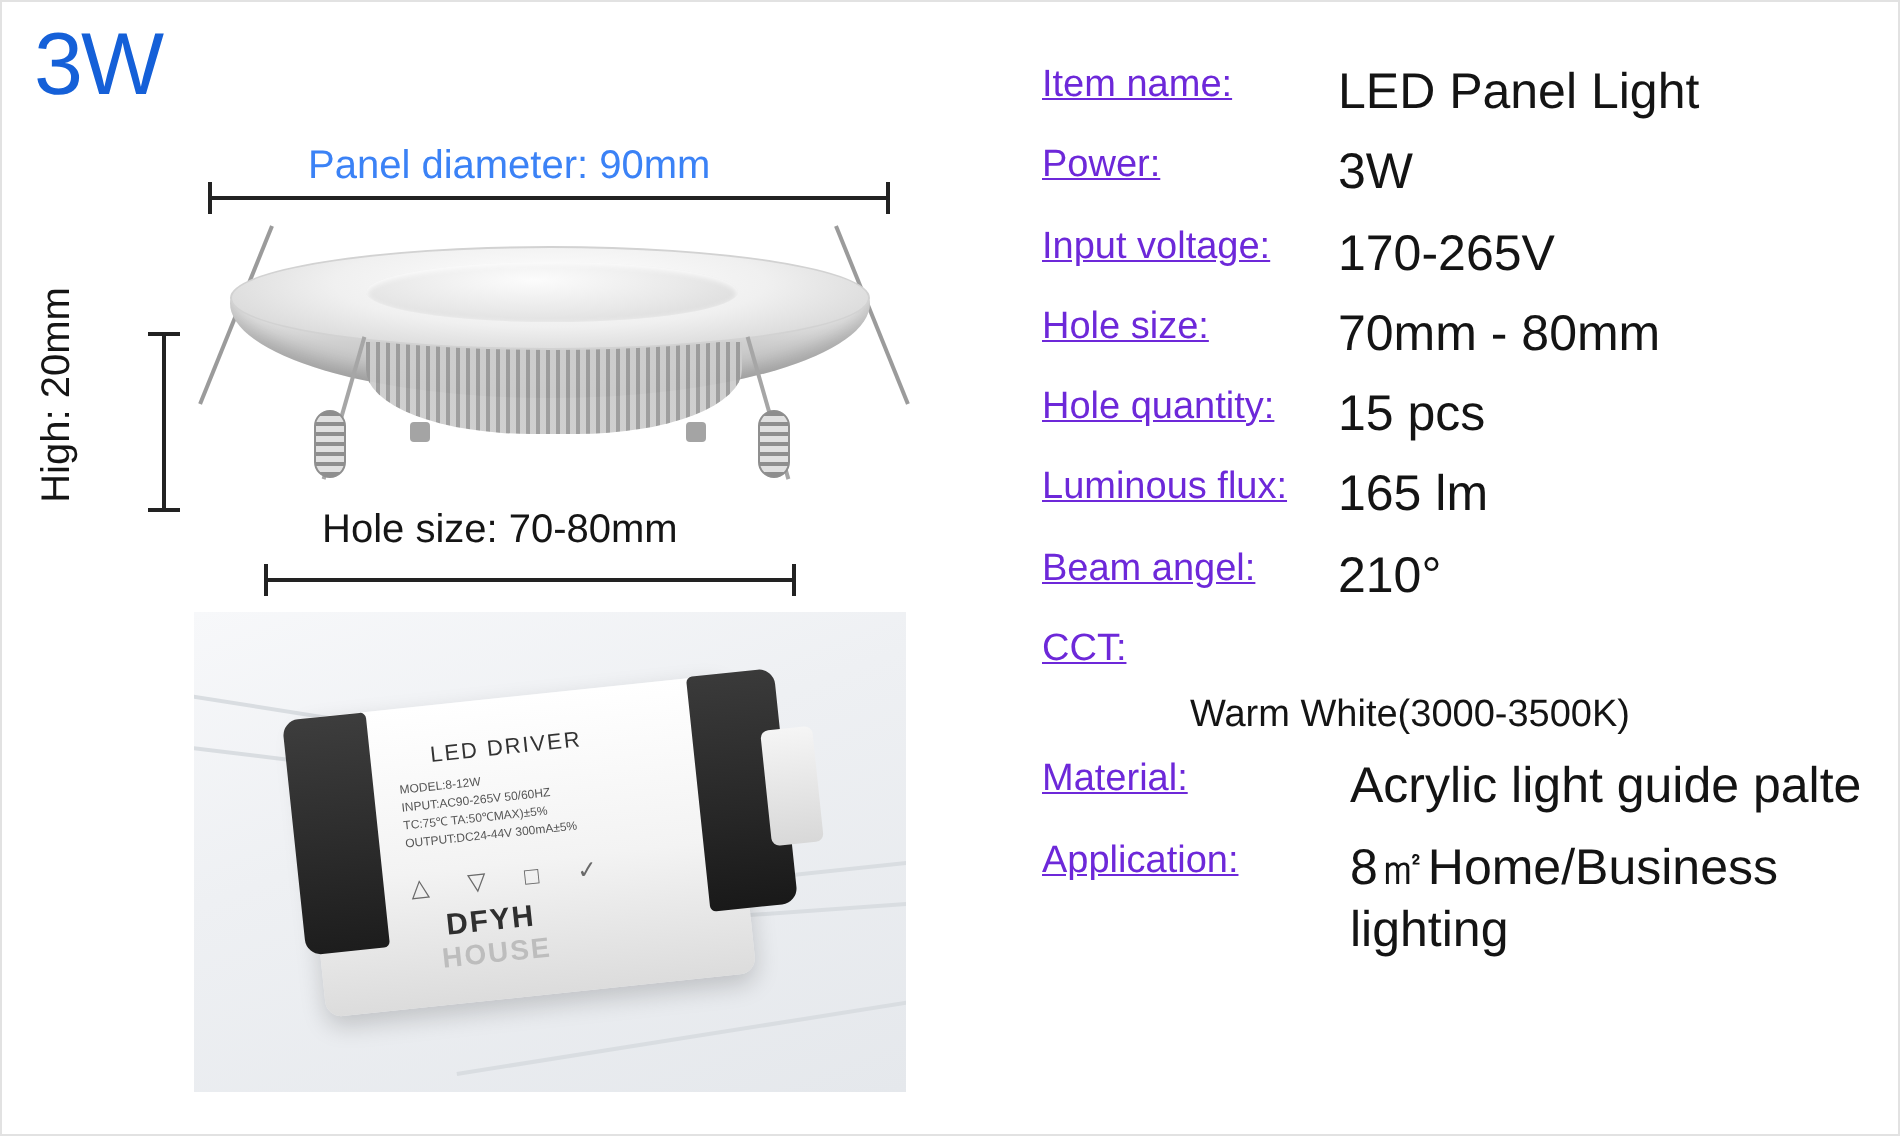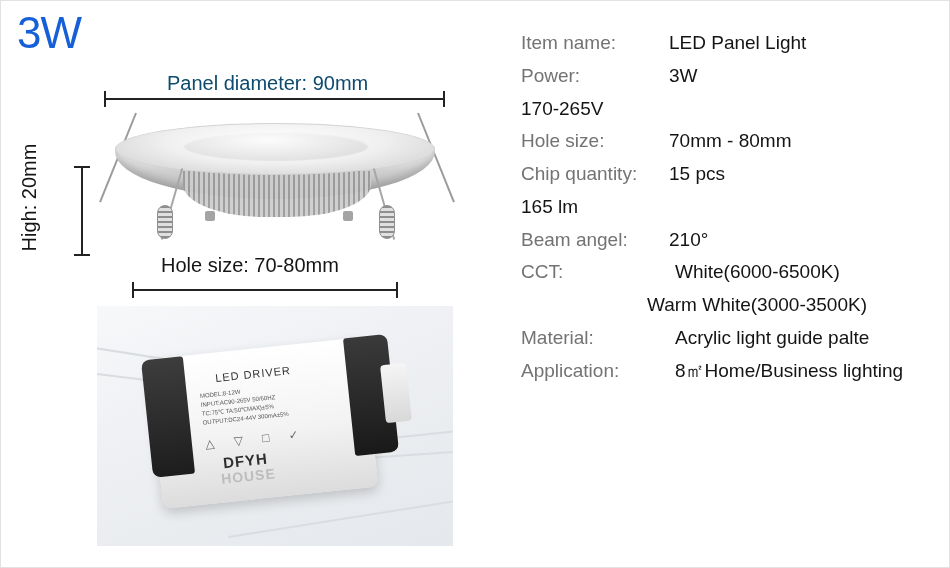--- a/index.html
+++ b/index.html
@@ -39,24 +39,24 @@
     font-size: 44px;
     color: #1560d8;
     font-family: "Liberation Sans", sans-serif;
     letter-spacing: -1px;
     line-height: 1;
   }
 
   
   .dim-diameter-label {
     position: absolute;
-    left: 166px;
+    left: 153px;
     top: 71px;
     font-size: 20px;
-    color: #0c4a6e;
+    color: #3b82f6;
     white-space: nowrap;
   }
   .dim-diameter-line {
     position: absolute;
     left: 103px;
     top: 97px;
     width: 341px;
     height: 2px;
     background: #222;
   }
@@ -350,34 +350,35 @@
   }
   .spec-row {
     display: flex;
     align-items: flex-start;
     margin-bottom: 9px;
   }
   .spec-label {
     width: 148px;
     flex: 0 0 148px;
     font-size: 19px;
-    color: #737373;
+    color: #6d28d9;
     line-height: 1.25;
+    text-decoration: underline;
   }
   .spec-value {
     flex: 1;
-    font-size: 19px;
+    font-size: 25px;
     color: #141414;
     line-height: 1.25;
   }
   .spec-value.indent {
     padding-left: 6px;
   }
   .spec-sub {
-    margin-left: 120px;
+    margin-left: 68px;
     font-size: 19px;
     color: #141414;
     line-height: 1.25;
     margin-bottom: 9px;
     padding-left: 6px;
   }
 </style>
 </head>
 <body>
 
@@ -438,47 +439,48 @@
       <div class="spec-label">Item name:</div>
       <div class="spec-value">LED Panel Light</div>
     </div>
 
     <div class="spec-row">
       <div class="spec-label">Power:</div>
       <div class="spec-value">3W</div>
     </div>
 
     <div class="spec-row">
+      <div class="spec-label">Input voltage:</div>
       <div class="spec-value">170-265V</div>
     </div>
 
 
     <div class="spec-row">
       <div class="spec-label">Hole size:</div>
       <div class="spec-value">70mm - 80mm</div>
     </div>
 
 
     <div class="spec-row">
-      <div class="spec-label">Chip quantity:</div>
+      <div class="spec-label">Hole quantity:</div>
       <div class="spec-value">15 pcs</div>
     </div>
 
     <div class="spec-row">
+      <div class="spec-label">Luminous flux:</div>
       <div class="spec-value">165 lm</div>
     </div>
 
     <div class="spec-row">
       <div class="spec-label">Beam angel:</div>
       <div class="spec-value">210°</div>
     </div>
 
     <div class="spec-row">
       <div class="spec-label">CCT:</div>
-      <div class="spec-value indent">White(6000-6500K)</div>
     </div>
     <div class="spec-sub">Warm White(3000-3500K)</div>
 
     <div class="spec-row">
       <div class="spec-label">Material:</div>
       <div class="spec-value indent">Acrylic light guide palte</div>
     </div>
 
     <div class="spec-row">
       <div class="spec-label">Application:</div>

